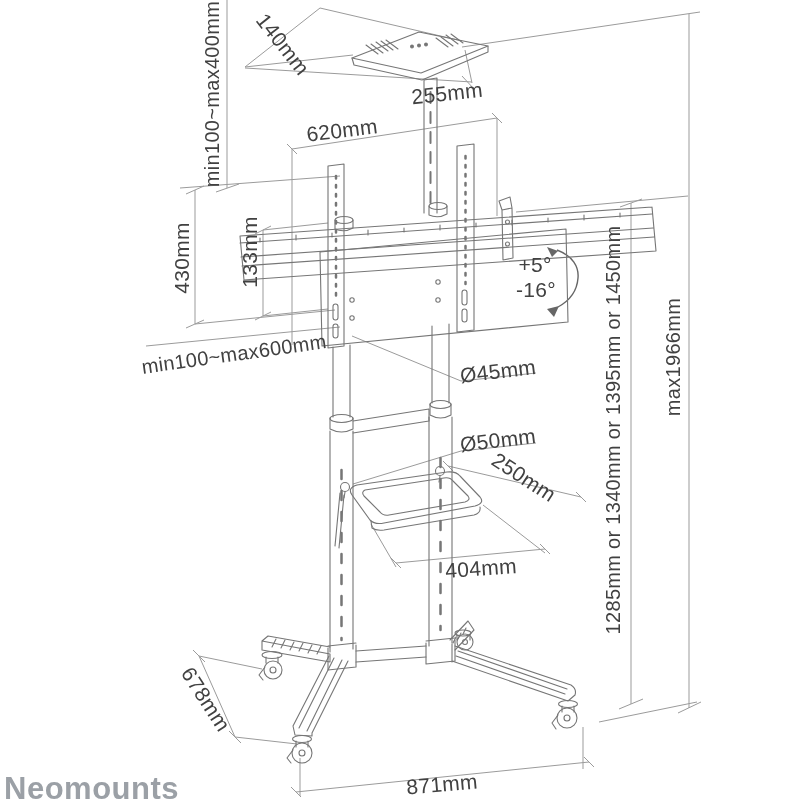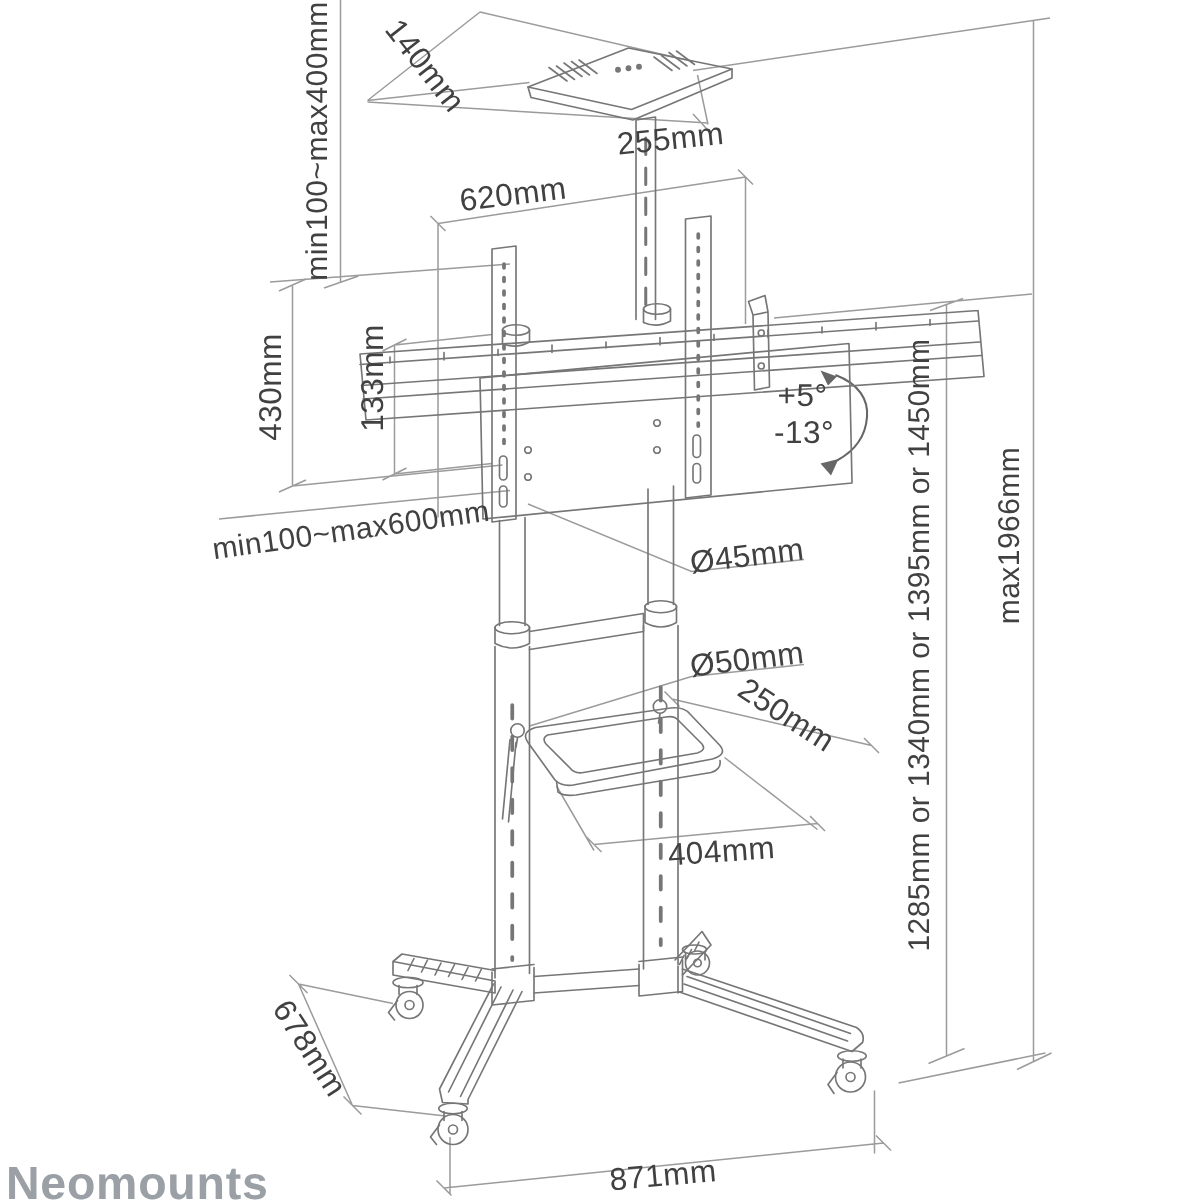--- a/index.html
+++ b/index.html
@@ -205,21 +205,21 @@
 <div class="dim-label" style="left:447px;top:93px;font-size:21px;transform:translate(-50%,-50%) rotate(-6deg);">255mm</div>
 
 <div class="dim-label" style="left:342px;top:130px;font-size:21px;transform:translate(-50%,-50%) rotate(-7deg);">620mm</div>
 
 <div class="dim-label" style="left:181px;top:258px;font-size:21px;transform:translate(-50%,-50%) rotate(-90deg);">430mm</div>
 
 <div class="dim-label" style="left:249px;top:252px;font-size:21px;transform:translate(-50%,-50%) rotate(-90deg);">133mm</div>
 
 <div class="dim-label" style="left:535px;top:264px;font-size:21px;transform:translate(-50%,-50%);">+5°</div>
 
-<div class="dim-label" style="left:536px;top:289px;font-size:21px;transform:translate(-50%,-50%);">-13°</div>
+<div class="dim-label" style="left:536px;top:289px;font-size:21px;transform:translate(-50%,-50%);">-16°</div>
 
 <div class="dim-label" style="left:234px;top:354px;font-size:20px;transform:translate(-50%,-50%) rotate(-8deg);">min100~max600mm</div>
 
 <div class="dim-label" style="left:498px;top:371px;font-size:21px;transform:translate(-50%,-50%) rotate(-7deg);">Ø45mm</div>
 
 <div class="dim-label" style="left:498px;top:440px;font-size:21px;transform:translate(-50%,-50%) rotate(-7deg);">Ø50mm</div>
 
 <div class="dim-label" style="left:524px;top:477px;font-size:21px;transform:translate(-50%,-50%) rotate(33deg);">250mm</div>
 
 <div class="dim-label" style="left:481px;top:568px;font-size:21px;transform:translate(-50%,-50%) rotate(-4deg);">404mm</div>

